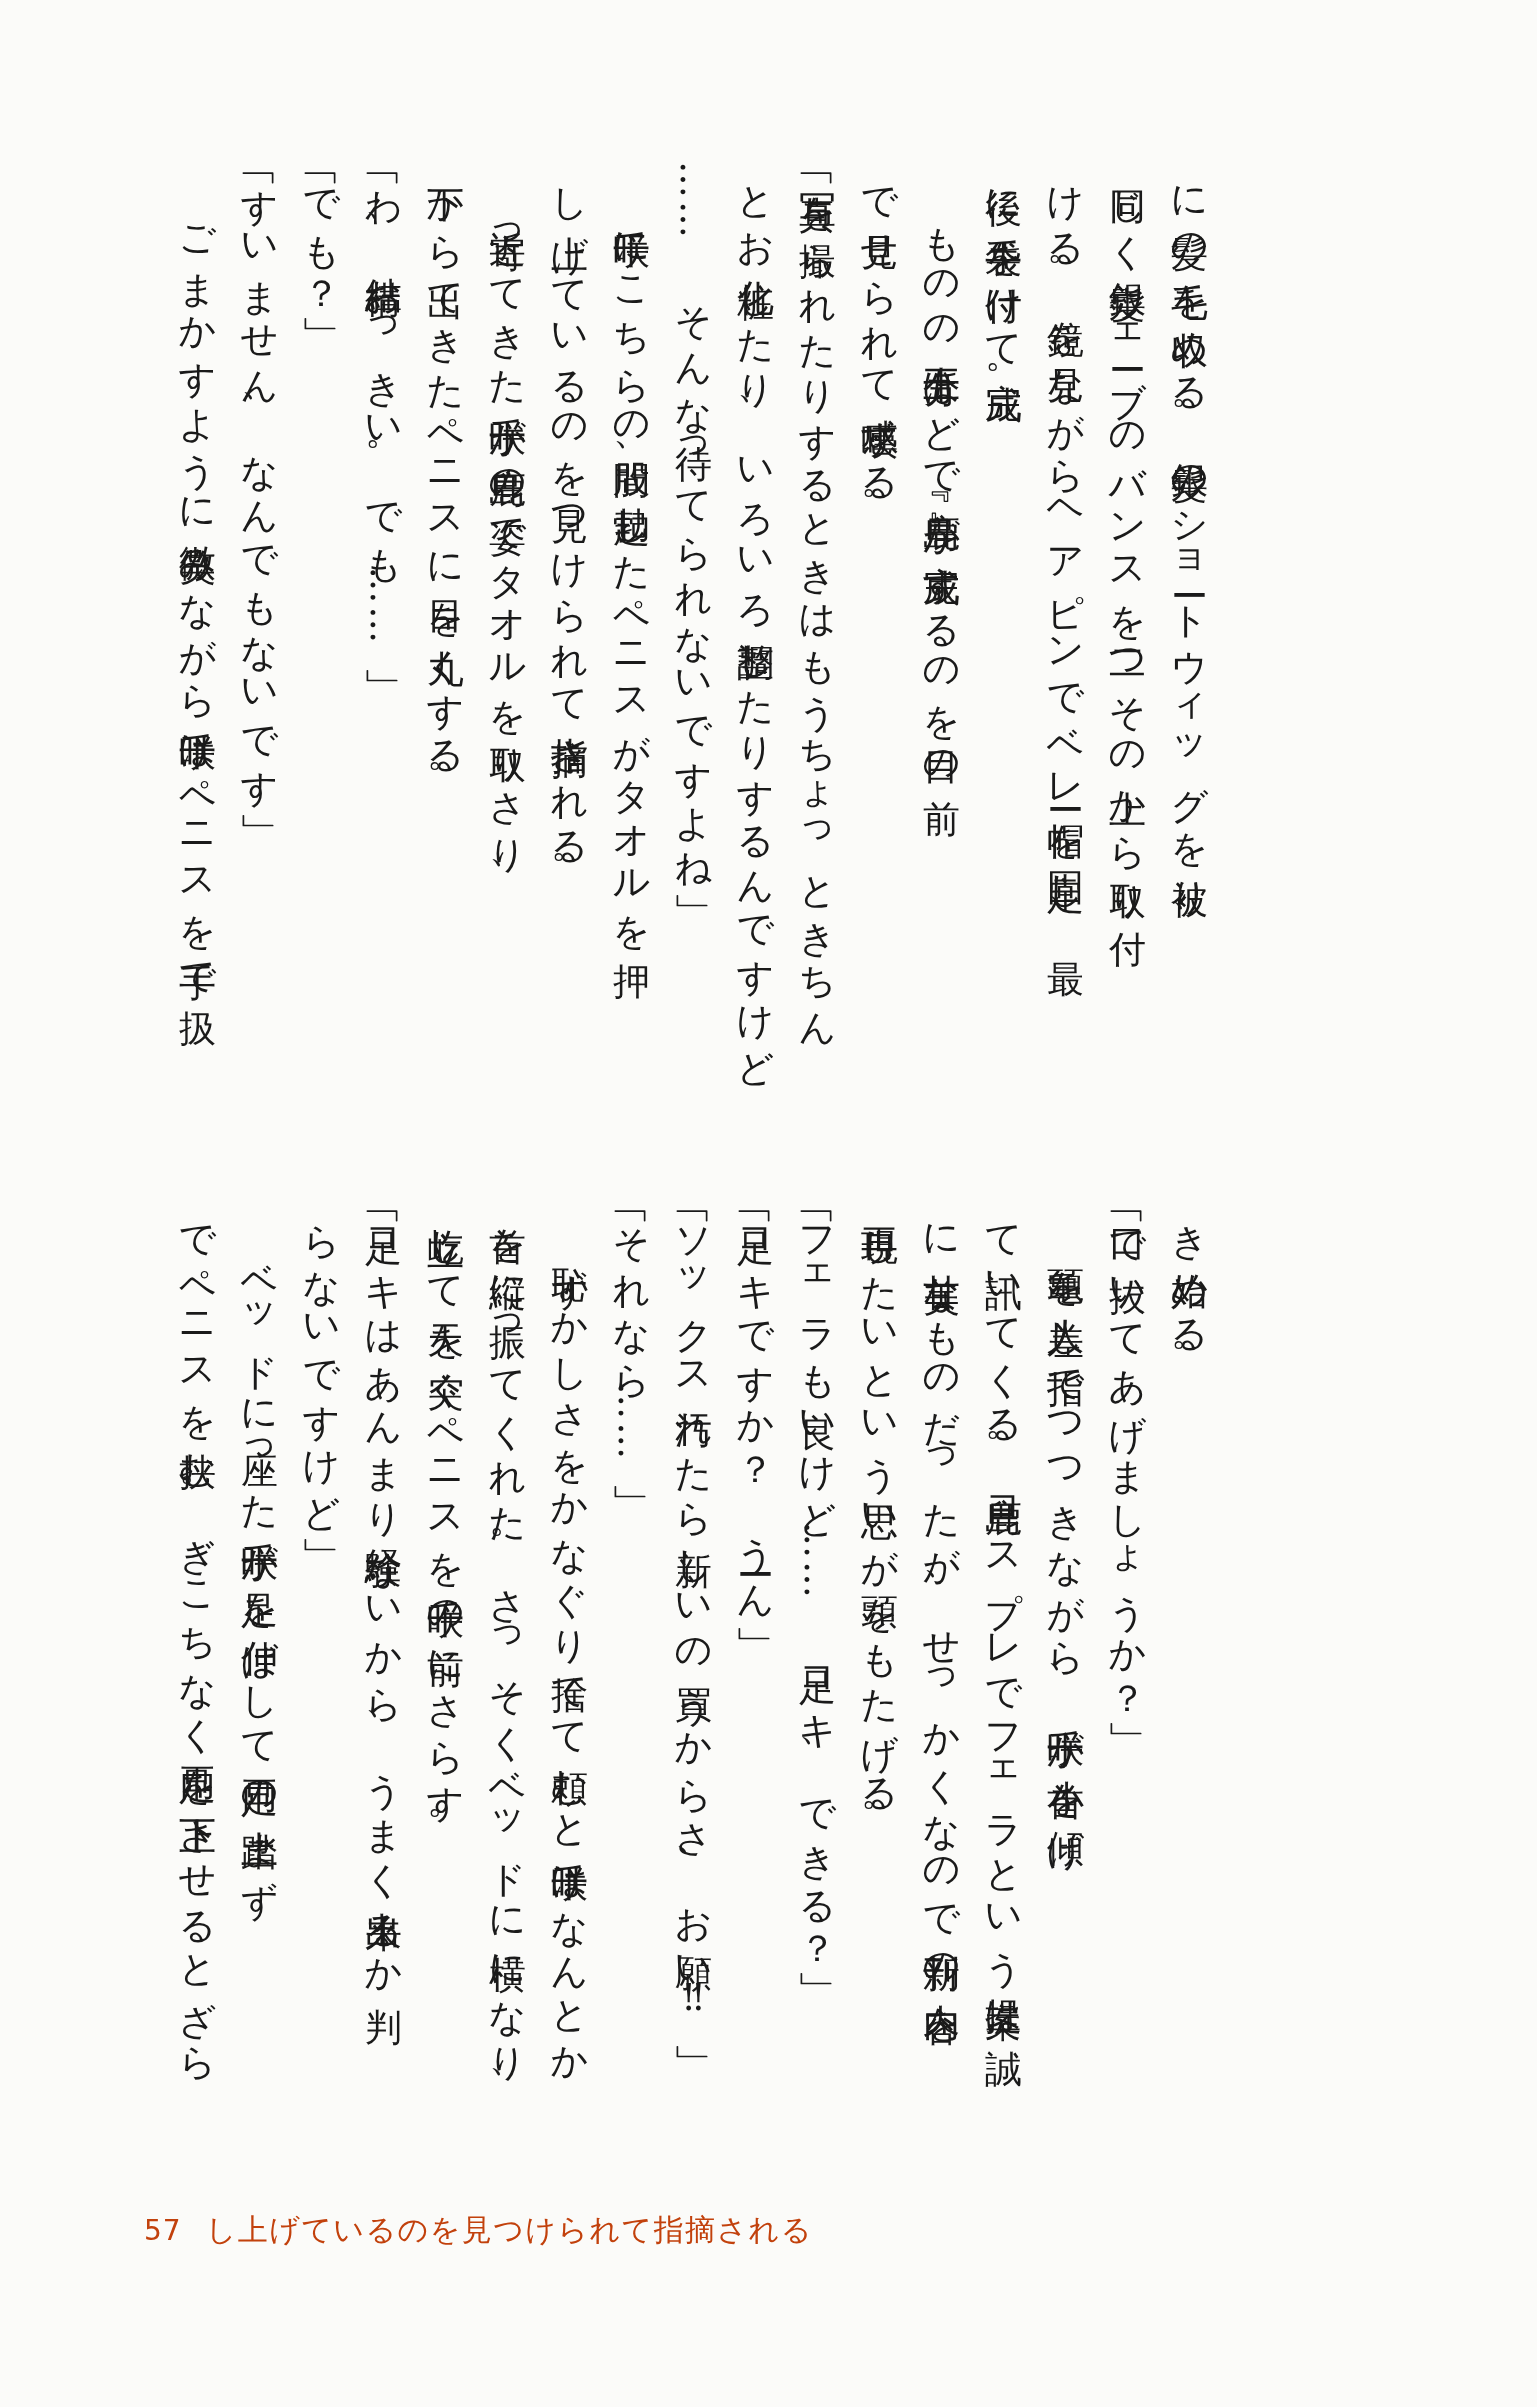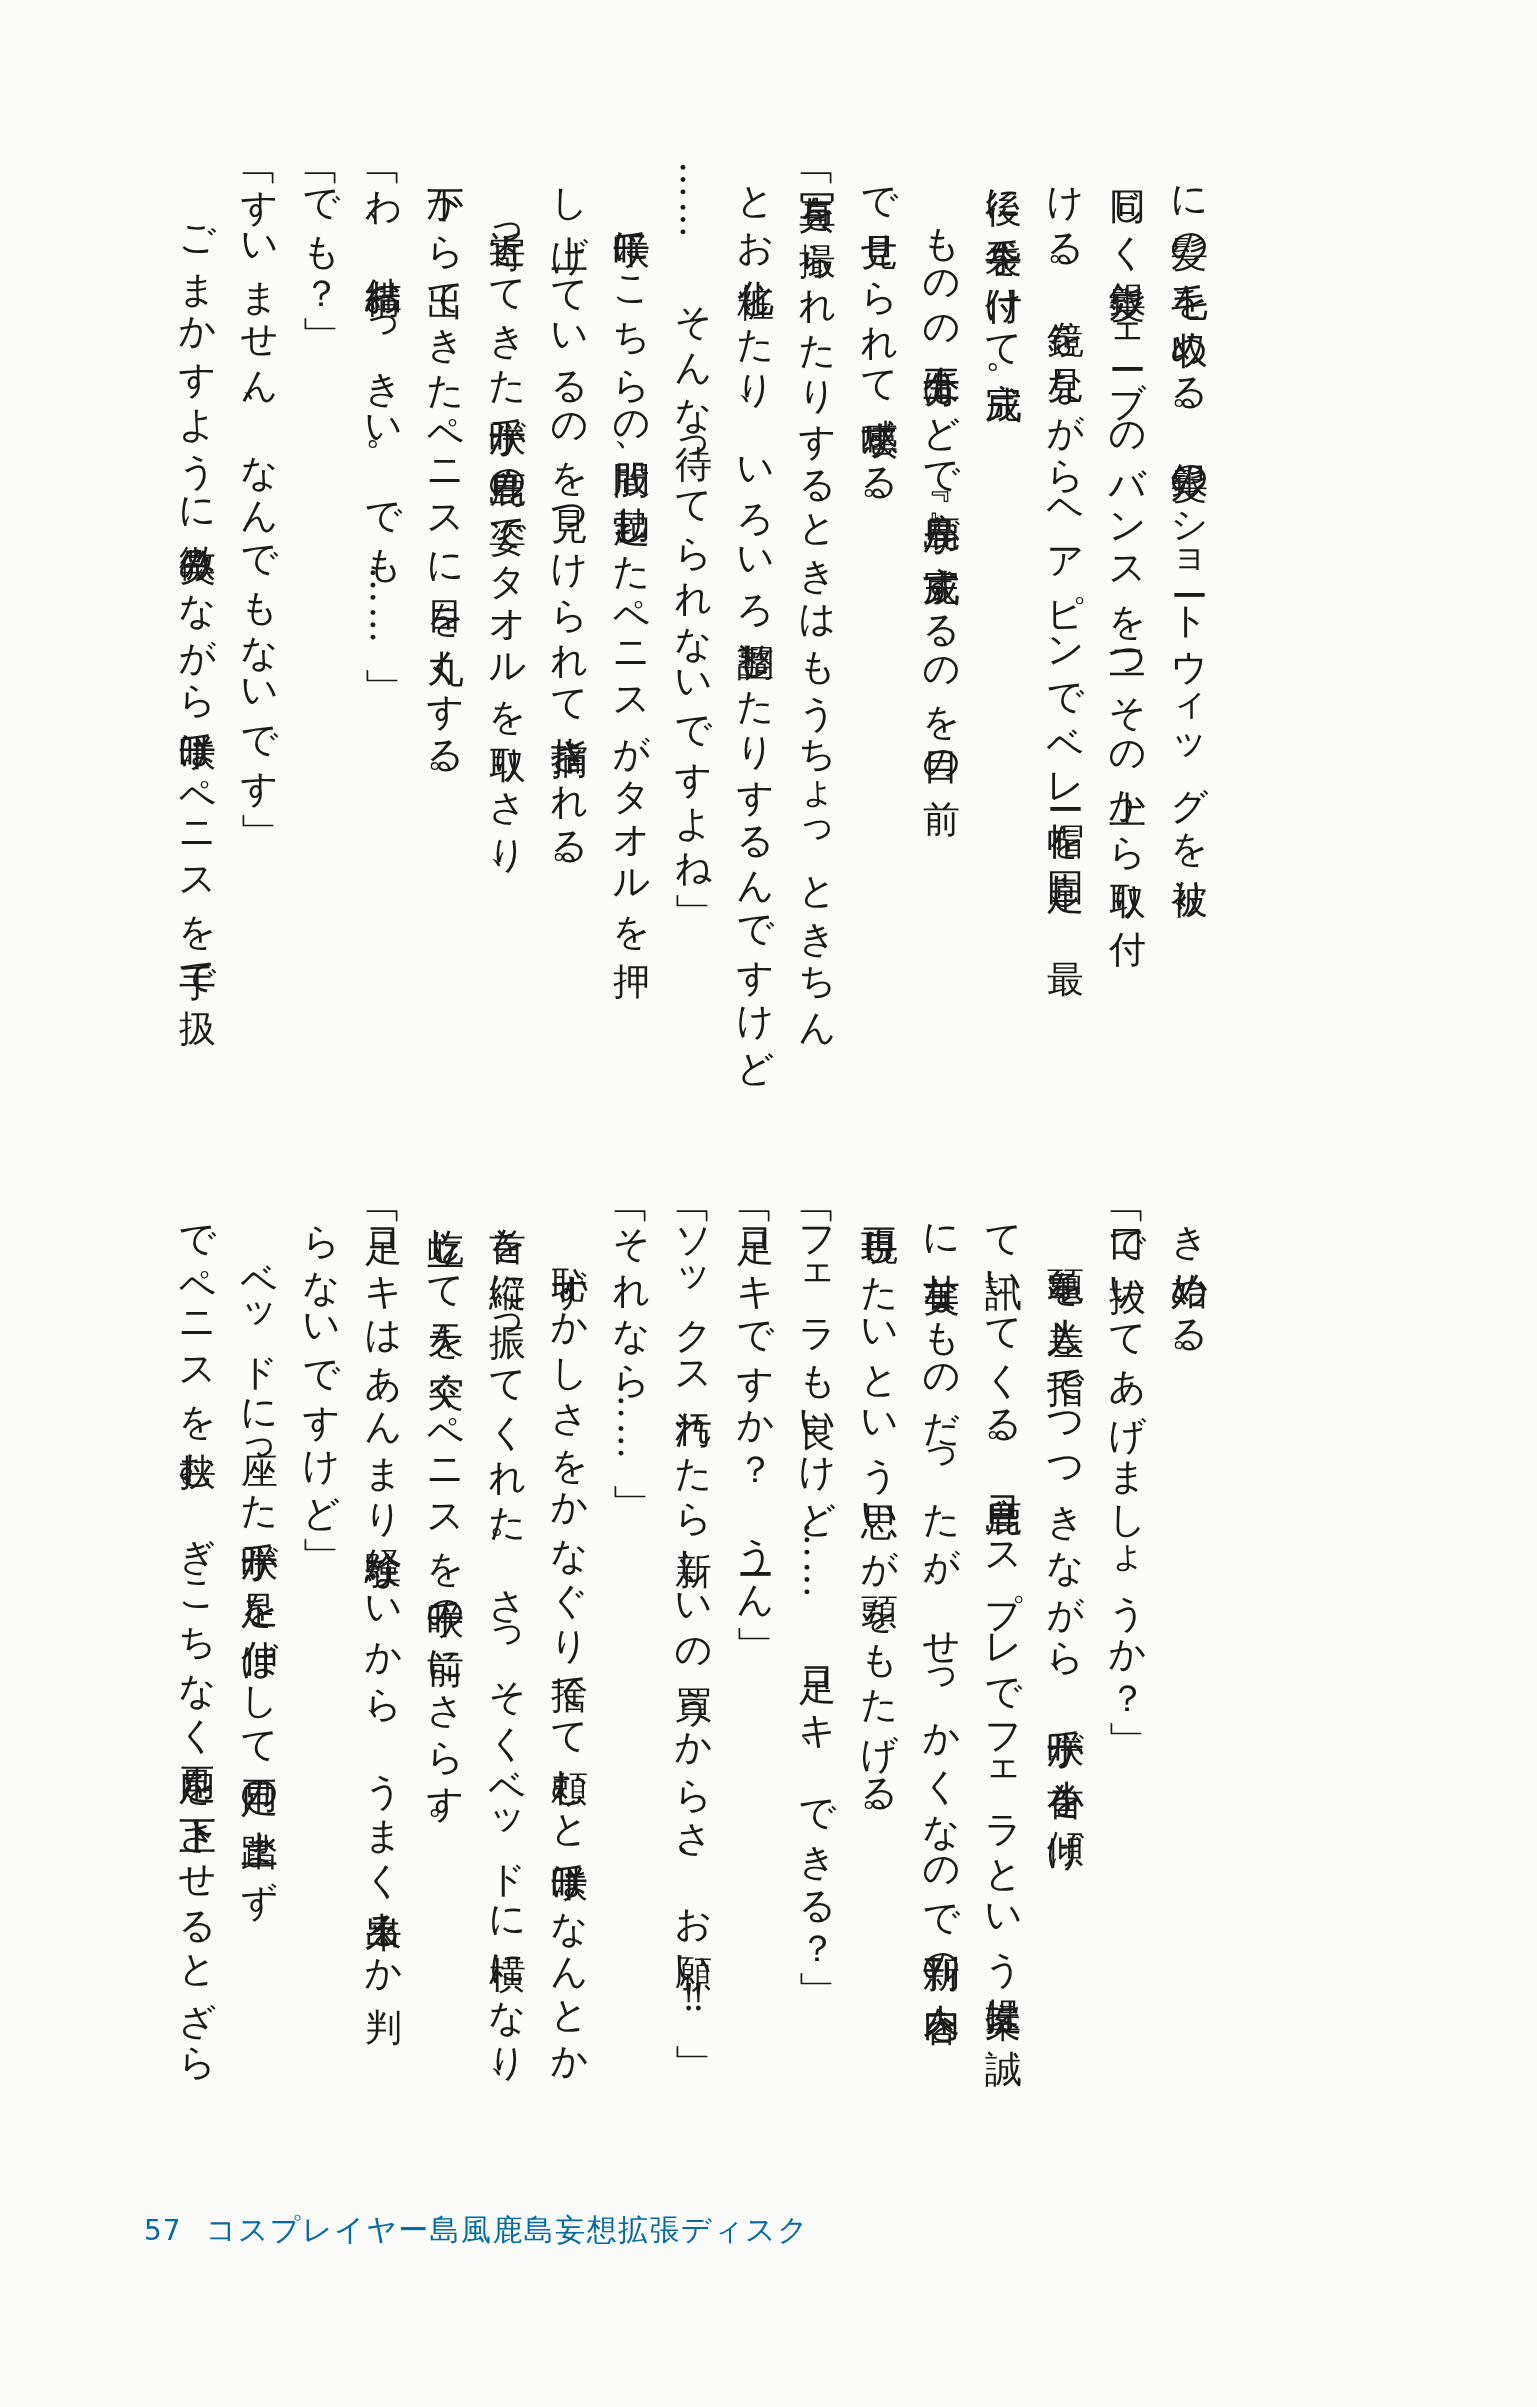--- a/index.html
+++ b/index.html
@@ -39,21 +39,21 @@
     padding: 0;
   }
   .footer {
     position: absolute;
     left: 144px;
     top: 2210px;
     display: flex;
     align-items: baseline;
     gap: 24px;
     font-family: "DejaVu Sans", "Liberation Sans", sans-serif;
-    color: #0369a1;
+    color: #c2410c;
   }
   .page-num {
     font-size: 28px;
     letter-spacing: 1px;
   }
   .book-title {
     font-size: 30px;
     letter-spacing: 1.4px;
     font-weight: 500;
   }
@@ -96,15 +96,15 @@
     <div class="vline">首を縦に振ってくれた。さっそくベッドに横になり、</div>
     <div class="vline">屹立して天を突くペニスを千咲の前にさらす。</div>
     <div class="vline">「足コキはあんまり経験ないから、うまく出来るか判</div>
     <div class="vline">らないですけど」</div>
     <div class="vline">　ベッドに座った千咲が足を伸ばして両足の土踏まず</div>
     <div class="vline">でペニスを挟む。ぎこちなく両足を上下させるとざら</div>
   </div>
 
 <div class="footer">
   <span class="page-num">57</span>
-  <span class="book-title">コスプレイヤー島風鹿島妄想拡張ディスク</span>
+  <span class="book-title">し上げているのを見つけられて指摘される</span>
 </div>
 
 
 </body></html>

